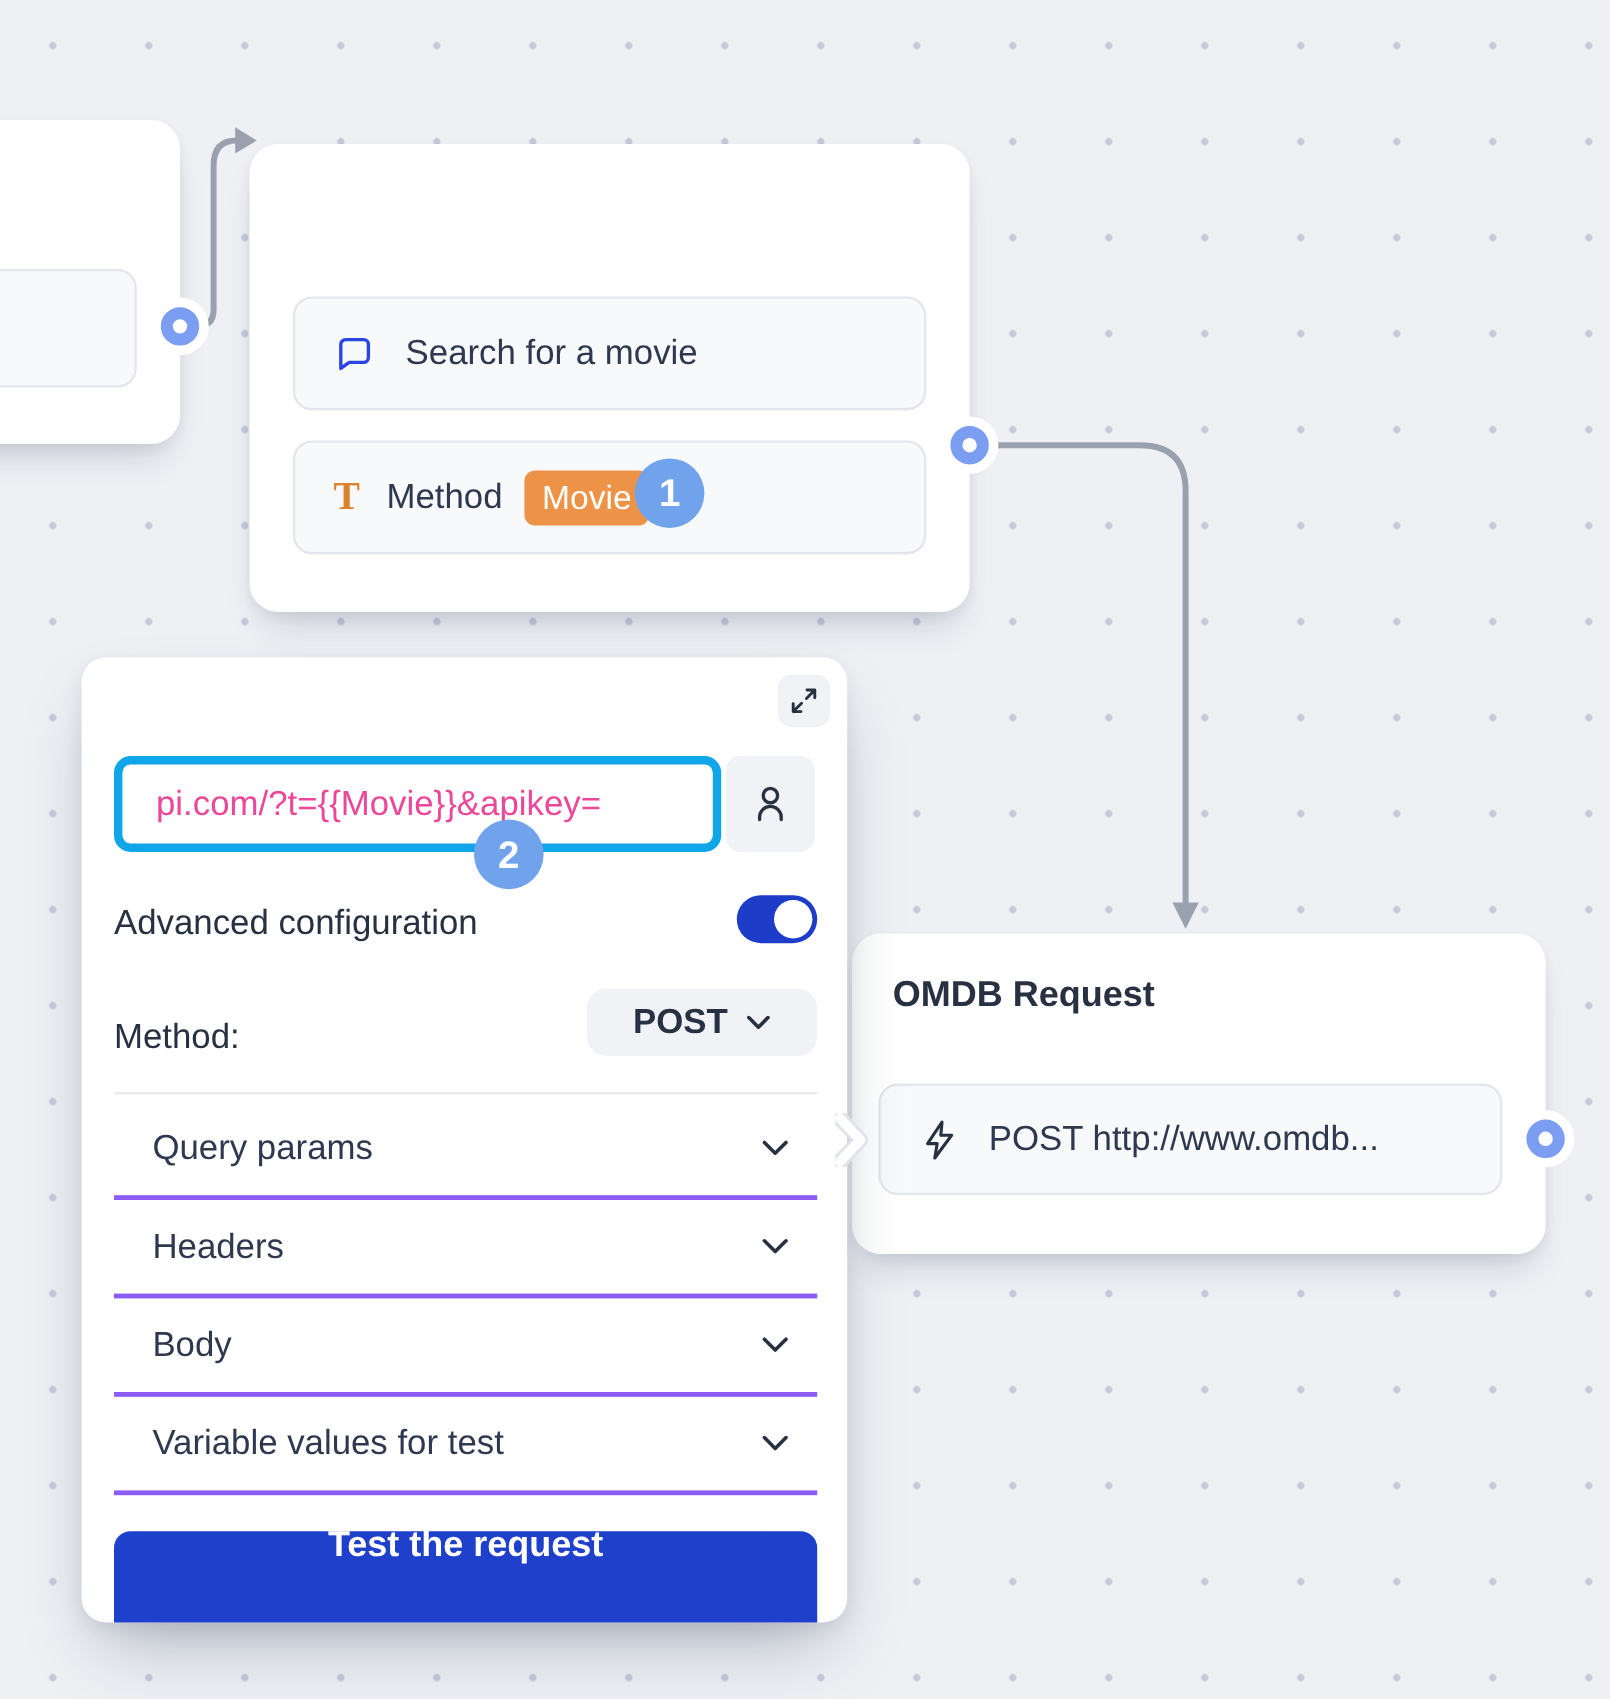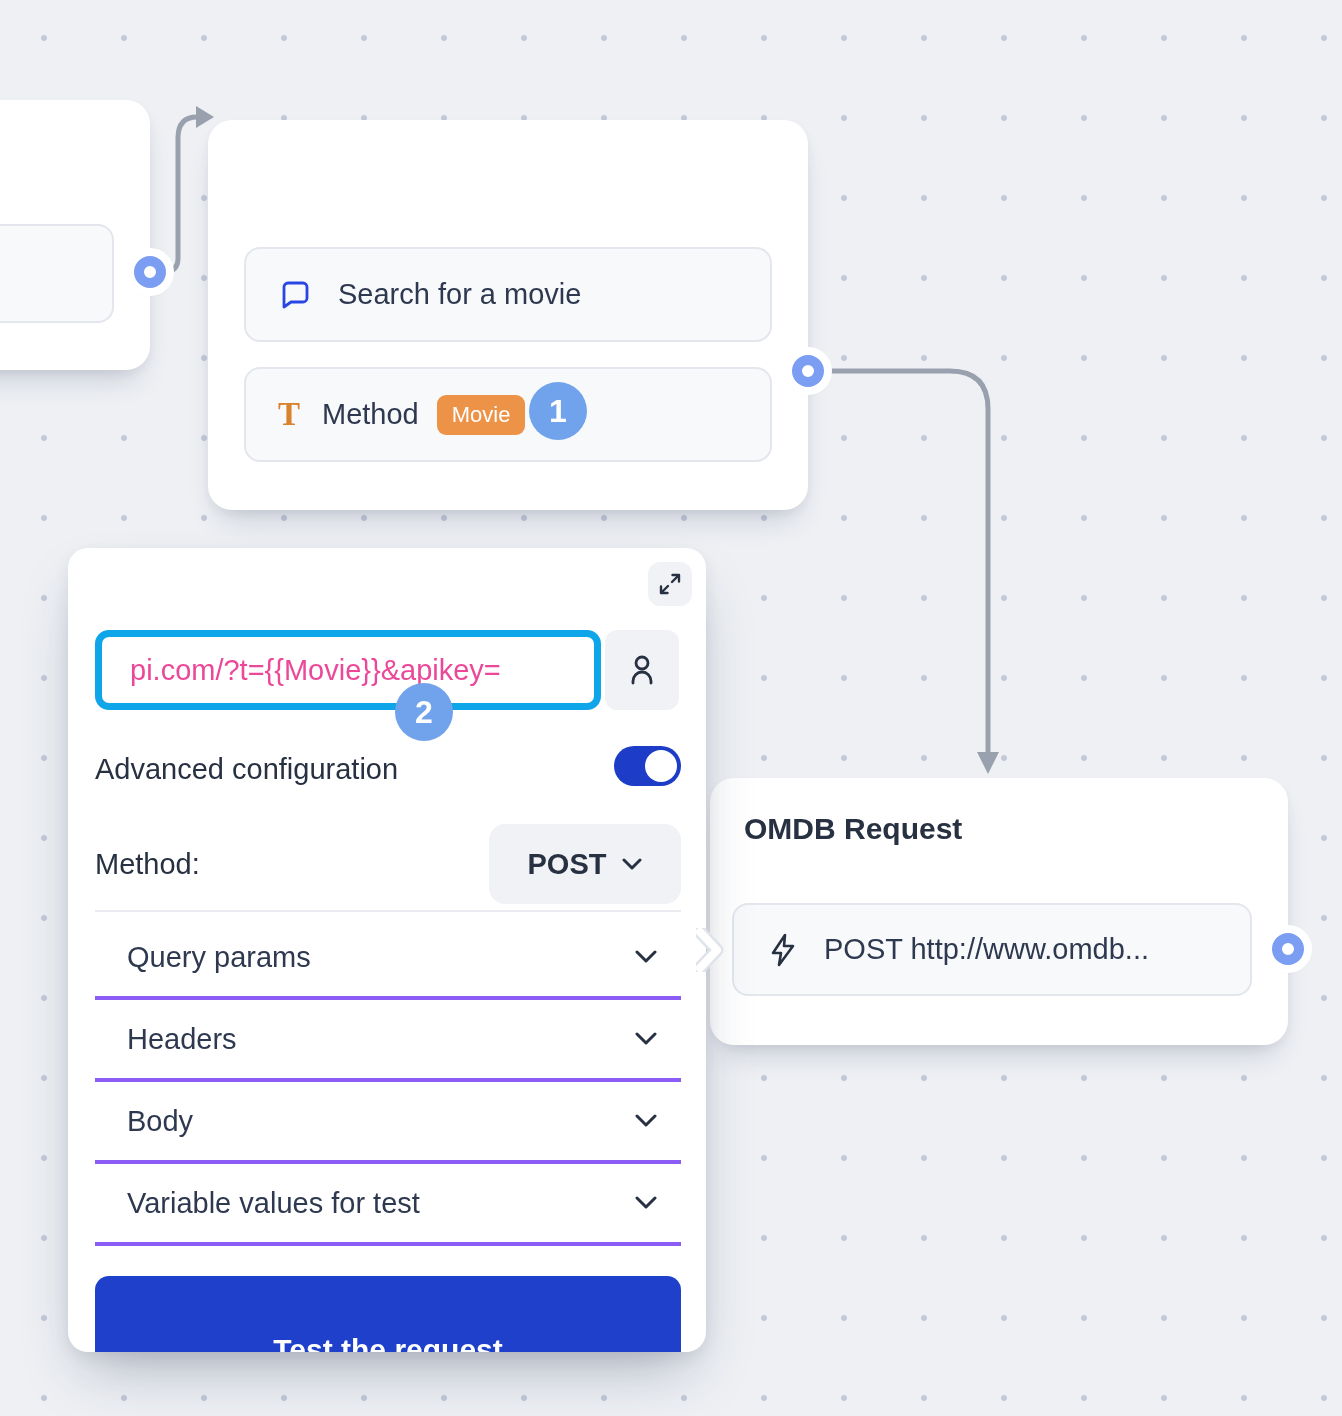--- a/index.html
+++ b/index.html
@@ -23,32 +23,32 @@
   .panel{position:absolute;left:68px;top:548px;width:638px;height:804px;background:#fff;border-radius:20px;
     box-shadow:0 30px 60px -18px rgba(35,48,80,.35),0 6px 16px rgba(35,48,80,.08);overflow:hidden;z-index:5;}
   .icon-btn{position:absolute;background:#f1f2f5;border:none;border-radius:12px;
     display:flex;align-items:center;justify-content:center;cursor:pointer;}
   .url-input{position:absolute;left:27px;top:82px;width:506px;height:80px;box-sizing:border-box;
     border:7px solid #0ea5e9;border-radius:14px;background:#fff;color:#ec4899;font-size:29px;
     padding:0 8px 0 28px;font-family:inherit;overflow:hidden;white-space:nowrap;display:flex;align-items:center;}
   .panel-label{position:absolute;color:#273142;font-size:29px;}
   .toggle{position:absolute;width:67px;height:40px;border-radius:20px;background:#1d3dc8;cursor:pointer;}
   .toggle::after{content:"";position:absolute;top:4px;left:31px;width:32px;height:32px;border-radius:50%;background:#fff;}
-  .select-btn{position:absolute;left:421px;top:276px;width:192px;height:80px;background:#f1f2f6;border:none;
+  .select-btn{position:absolute;left:421px;top:276px;width:192px;height:56px;background:#f1f2f6;border:none;
     border-radius:16px;display:flex;align-items:center;justify-content:center;gap:16px;
     color:#273142;font-size:29px;font-weight:600;font-family:inherit;cursor:pointer;}
   .divider{position:absolute;left:27px;width:586px;height:0;border-top:2px solid #e9ebf0;}
   .section-row{position:absolute;left:27px;width:586px;height:82px;border-bottom:4px solid #8b5cf6;
     display:flex;align-items:center;justify-content:space-between;padding:0 24px 0 32px;box-sizing:border-box;cursor:pointer;}
   .section-row span{color:#2e3950;font-size:29px;}
   .primary-btn{position:absolute;left:27px;top:728px;width:586px;height:92px;background:#1e40cb;border:none;
     border-radius:14px;color:#fff;font-size:30px;font-weight:700;font-family:inherit;
-    display:flex;align-items:flex-end;justify-content:flex-start;cursor:pointer;}
+    display:flex;align-items:flex-start;justify-content:flex-start;cursor:pointer;}
   .primary-btn span{width:100%;text-align:center;margin-top:-6px;}
-  .var-chip{background:#ed9347;color:#fff;border-radius:9px;padding:7px 15px;font-size:22px;}
+  .var-chip{background:#ed9347;color:#fff;border-radius:9px;padding:7px 15px;font-size:28px;}
   .t-glyph{font-family:"Liberation Serif","DejaVu Serif",serif;color:#d9832e;font-size:33px;font-weight:700;line-height:1;}
 </style>
 </head>
 <body>
 
 <div class="canvas">
 
   <svg class="svg-layer" width="1342" height="1416">
     <path d="M 150 272 L 164 272 Q 178 272 178 258 L 178 138 Q 178 117 197 117" fill="none" stroke="#99a0ae" stroke-width="5"></path>
     <polygon points="196,106 196,128 214,117" fill="#99a0ae"></polygon>

